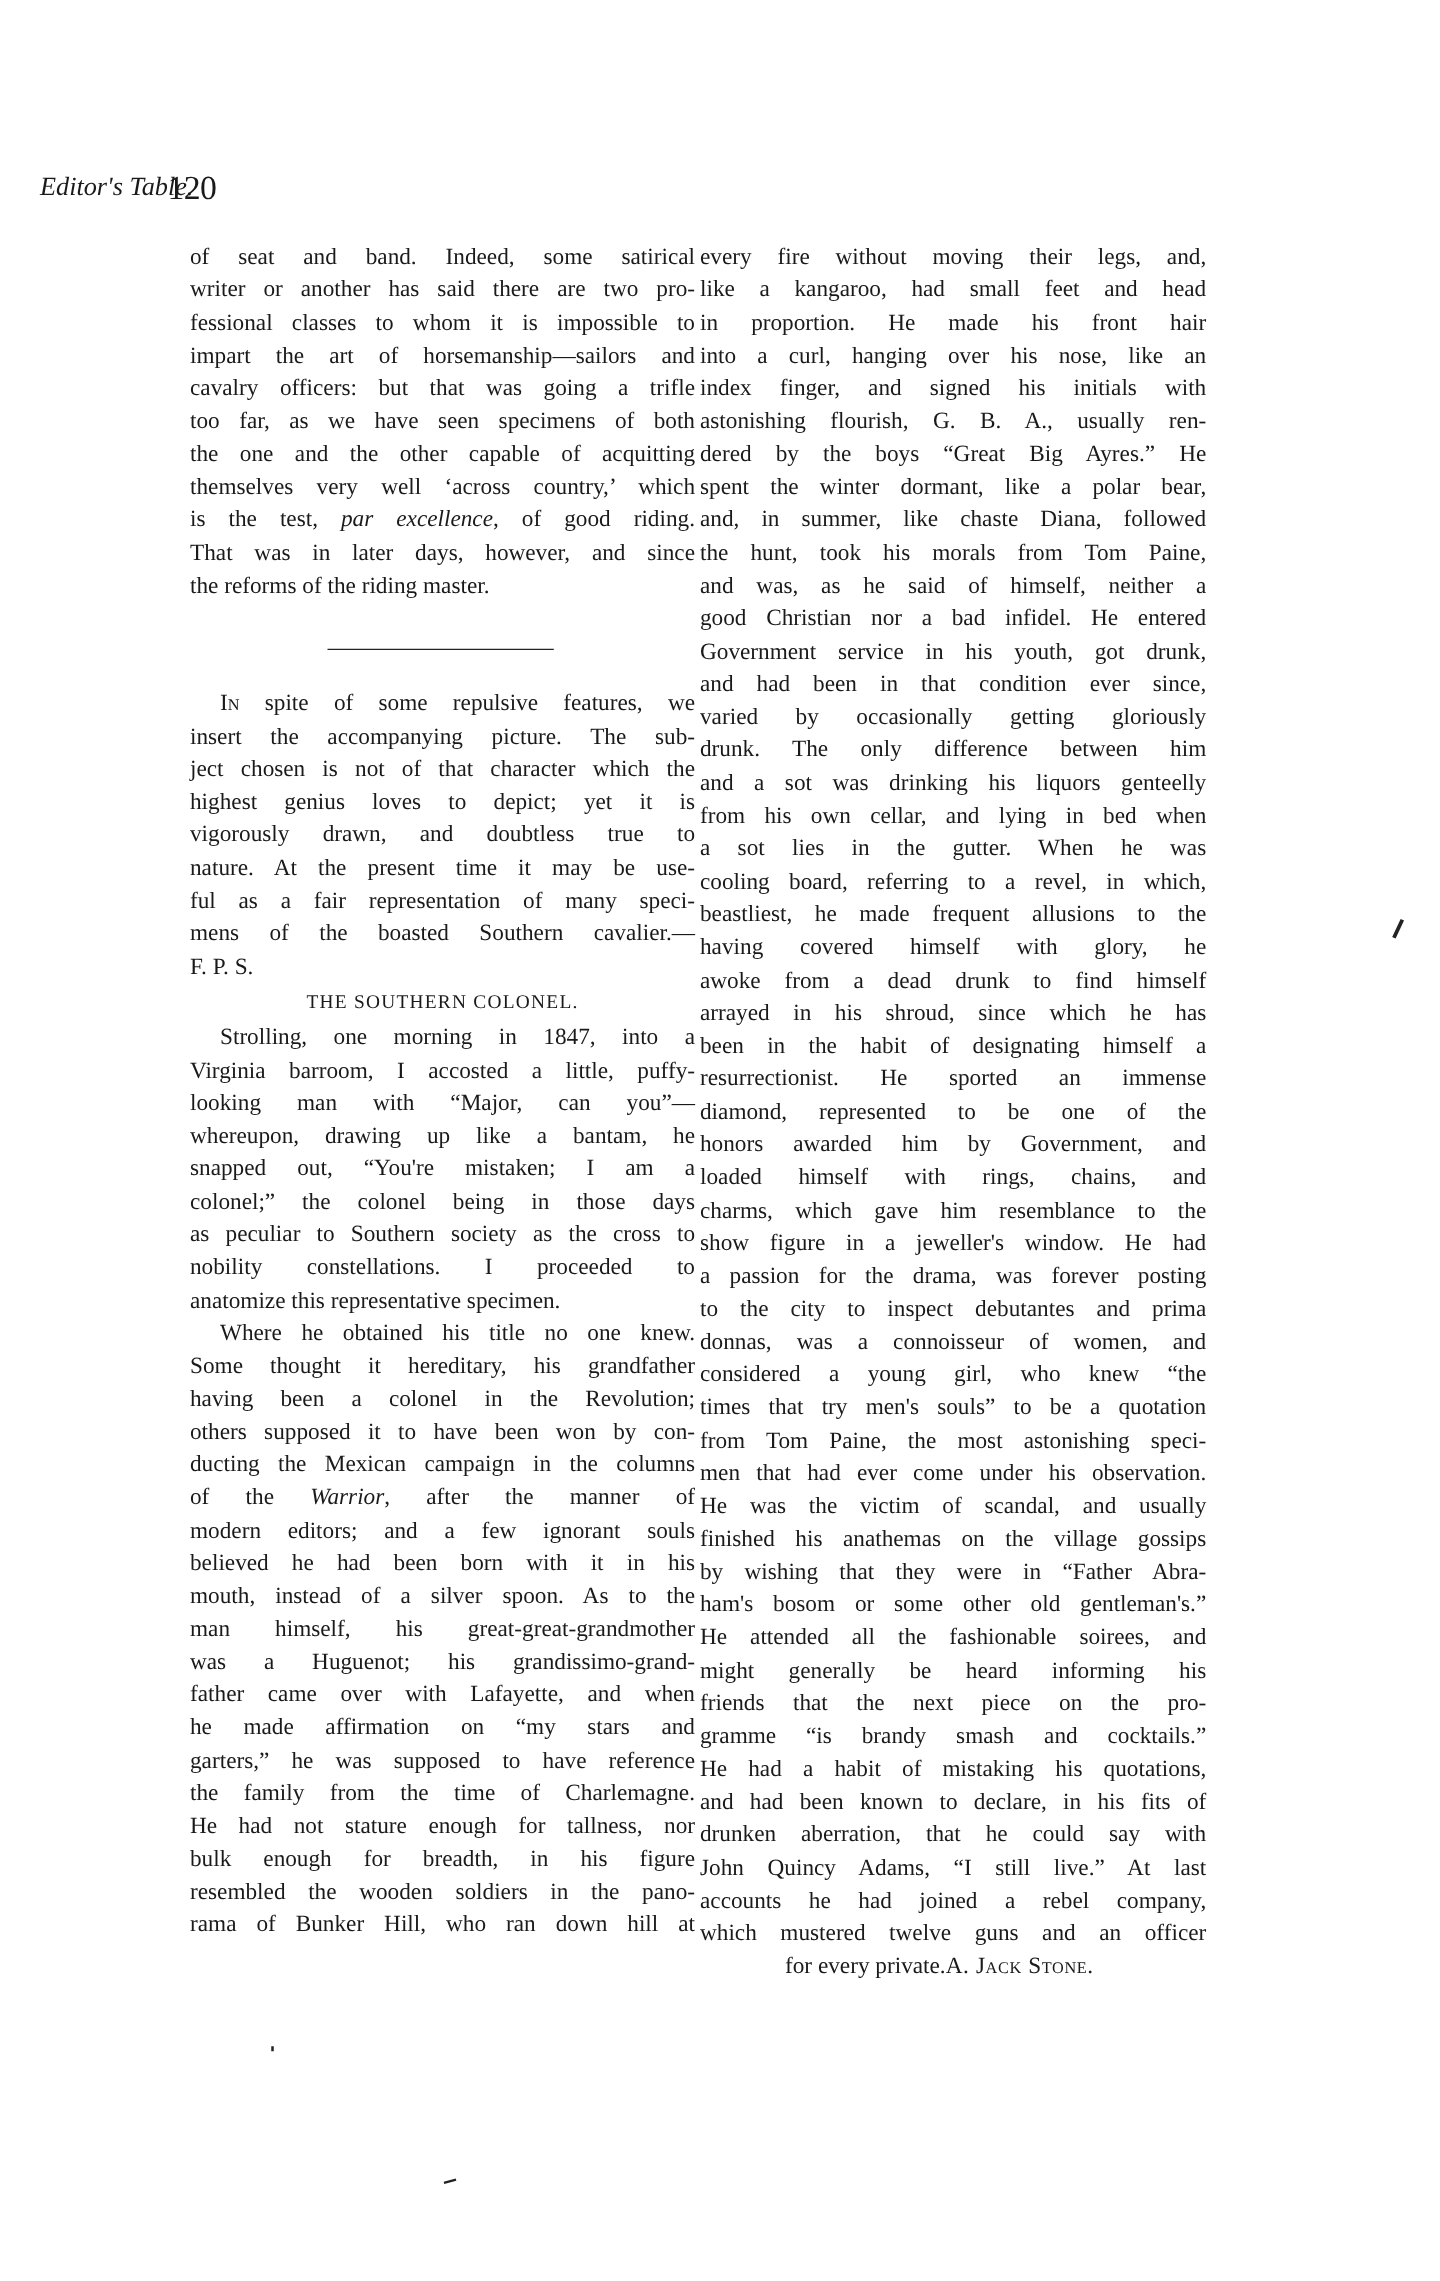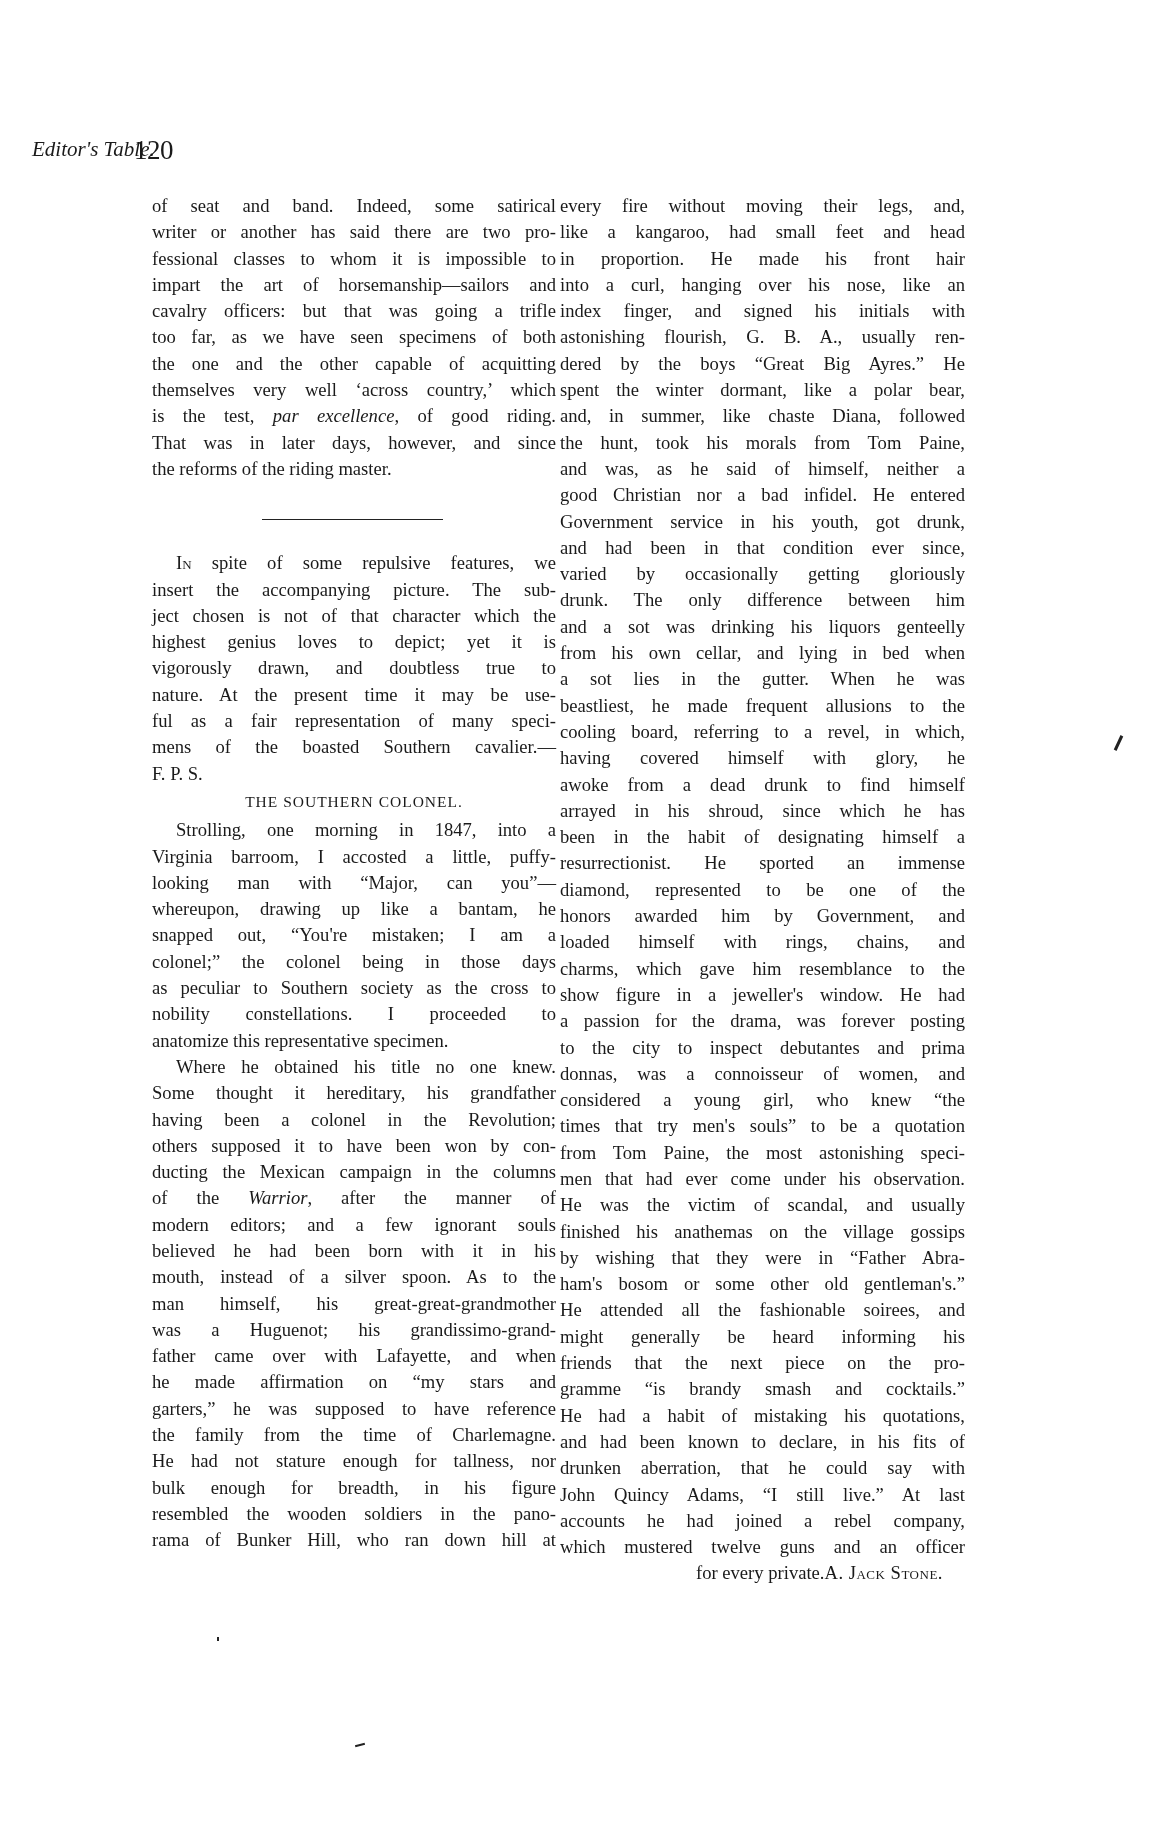--- a/index.html
+++ b/index.html
@@ -30,21 +30,21 @@
   .rule {
     width: 181px; height: 0; border-top: 1.6px solid #222;
     margin: 37px 0 0 110px;
   }
   .block-gap { height: 30px; }
   .smallcaps { font-variant: small-caps; }
   .heading {
     text-align: center; font-size: 15.5px; letter-spacing: 1px;
     height: 26.3px; line-height: 30px; margin: 0 0 4px 0;
   }
-  .signature-line { display: flex; justify-content: flex-end; white-space: nowrap; padding-right: 22px; }
+  .signature-line { display: flex; justify-content: center; white-space: nowrap; padding-right: 22px; }
   .signature { font-variant: small-caps; letter-spacing: 0.5px; }
   em { font-style: italic; }
   .speck { position: absolute; background: #222; }
 </style>
 </head>
 <body>
 
 <div>
   <div class="page-number">120</div>
   <div class="running-head">Editor's Table.</div>
@@ -125,22 +125,22 @@
         <span class="line">the hunt, took his morals from Tom Paine,</span>
         <span class="line">and was, as he said of himself, neither a</span>
         <span class="line">good Christian nor a bad infidel. He entered</span>
         <span class="line">Government service in his youth, got drunk,</span>
         <span class="line">and had been in that condition ever since,</span>
         <span class="line">varied by occasionally getting gloriously</span>
         <span class="line">drunk. The only difference between him</span>
         <span class="line">and a sot was drinking his liquors genteelly</span>
         <span class="line">from his own cellar, and lying in bed when</span>
         <span class="line">a sot lies in the gutter. When he was</span>
+        <span class="line">cooling board, referring to a revel, in which,</span>
         <span class="line">beastliest, he made frequent allusions to the</span>
-        <span class="line">cooling board, referring to a revel, in which,</span>
         <span class="line">having covered himself with glory, he</span>
         <span class="line">awoke from a dead drunk to find himself</span>
         <span class="line">arrayed in his shroud, since which he has</span>
         <span class="line">been in the habit of designating himself a</span>
         <span class="line">resurrectionist. He sported an immense</span>
         <span class="line">diamond, represented to be one of the</span>
         <span class="line">honors awarded him by Government, and</span>
         <span class="line">loaded himself with rings, chains, and</span>
         <span class="line">charms, which gave him resemblance to the</span>
         <span class="line">show figure in a jeweller's window. He had</span>

